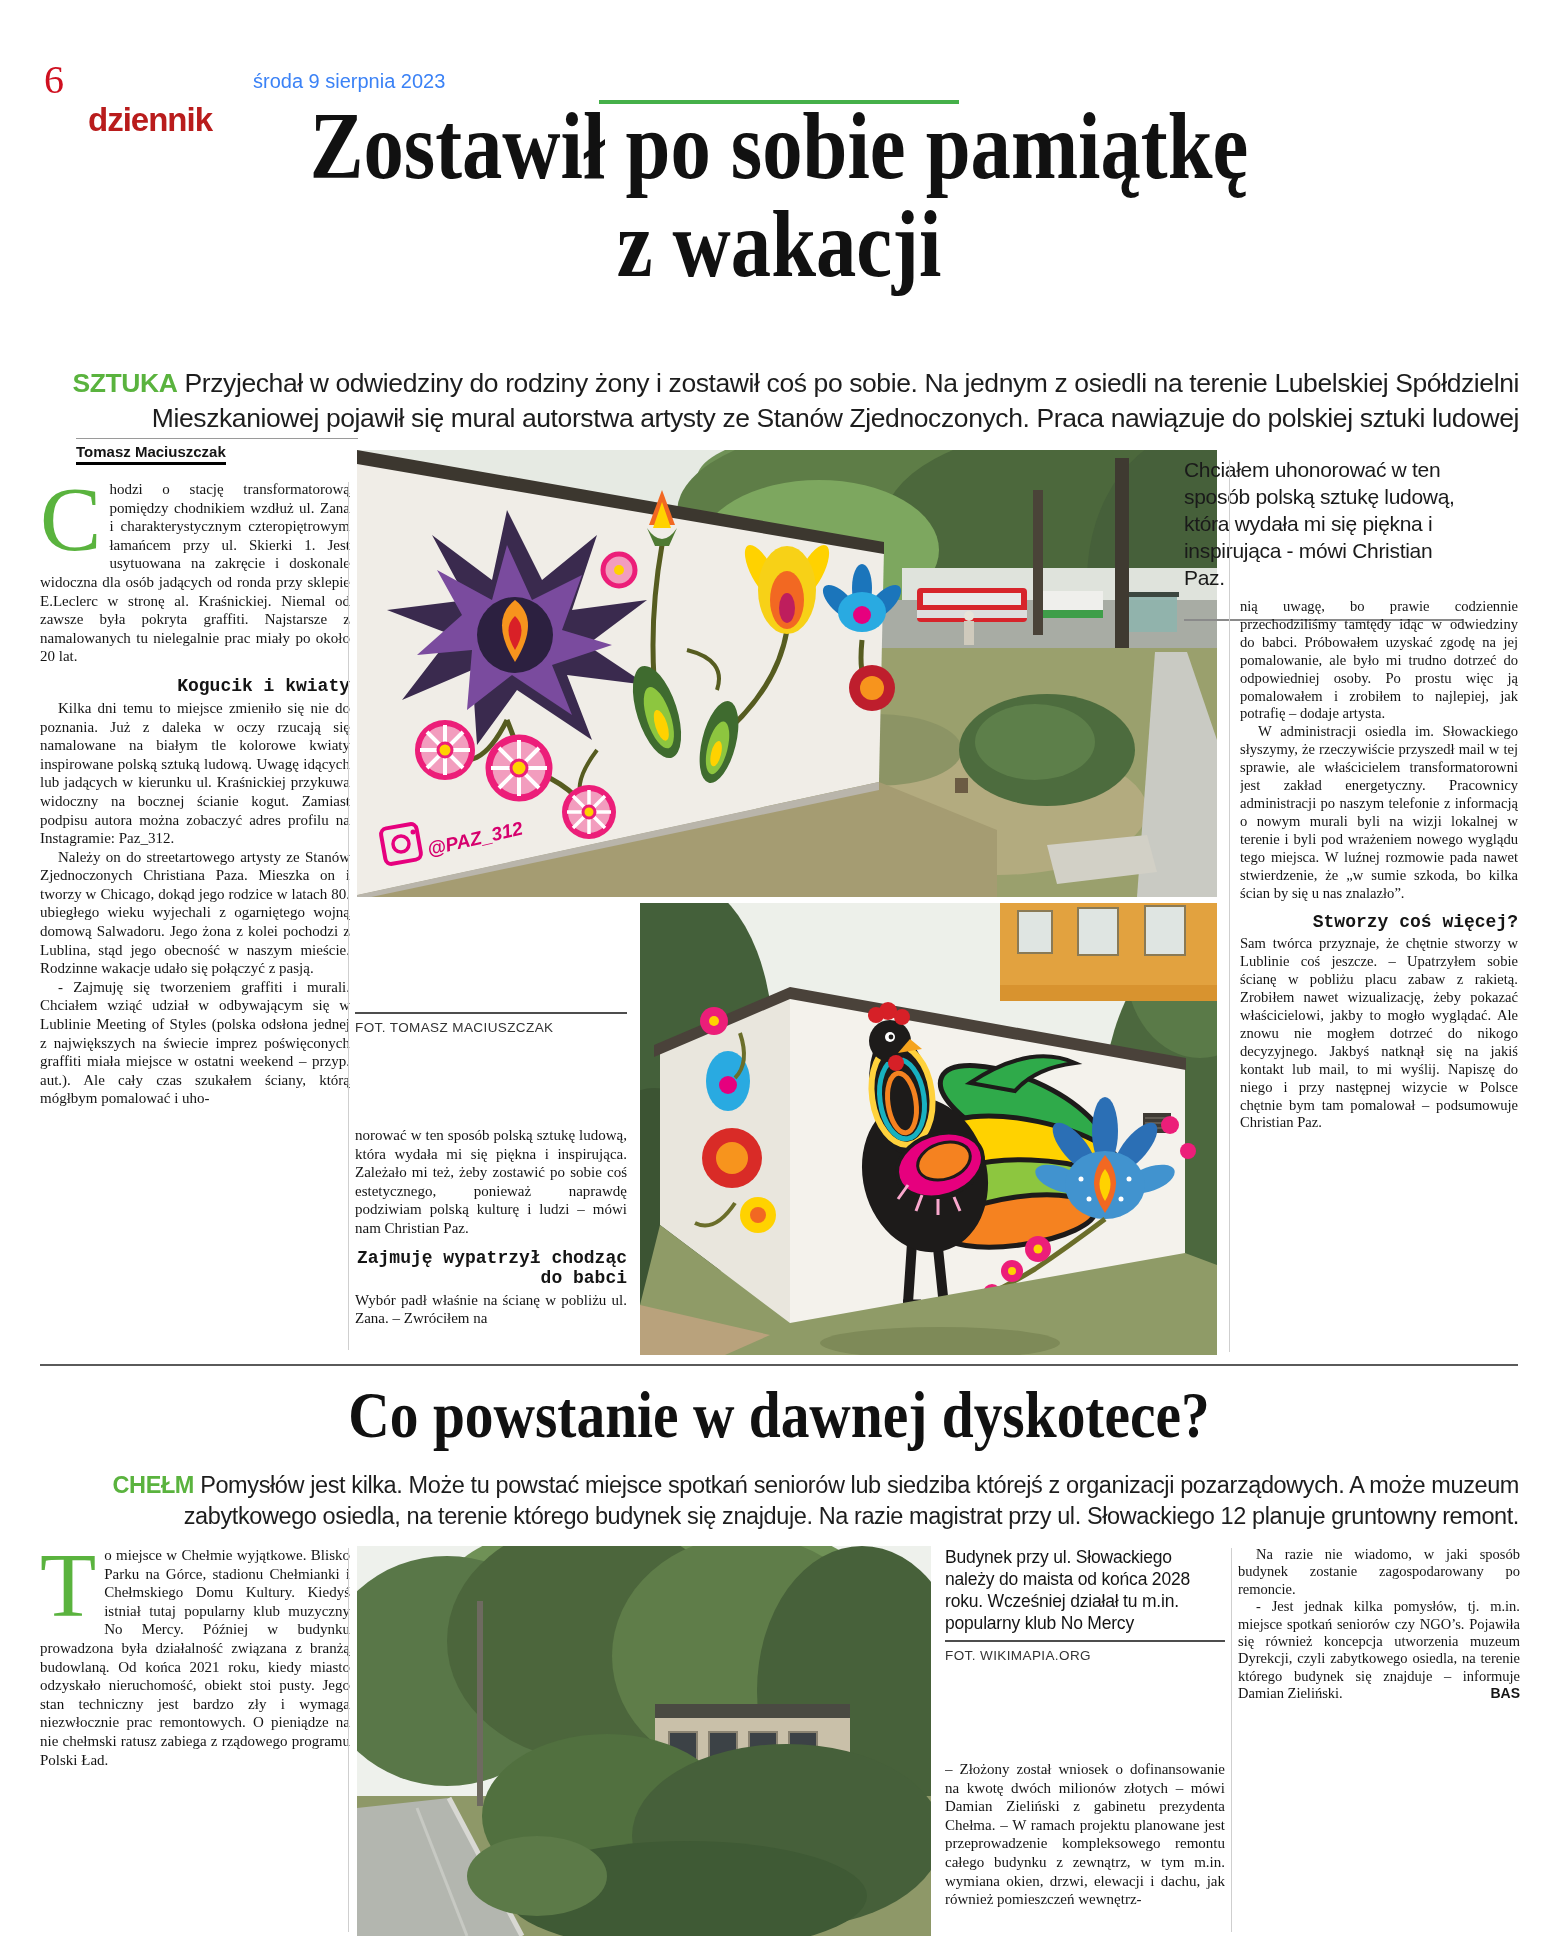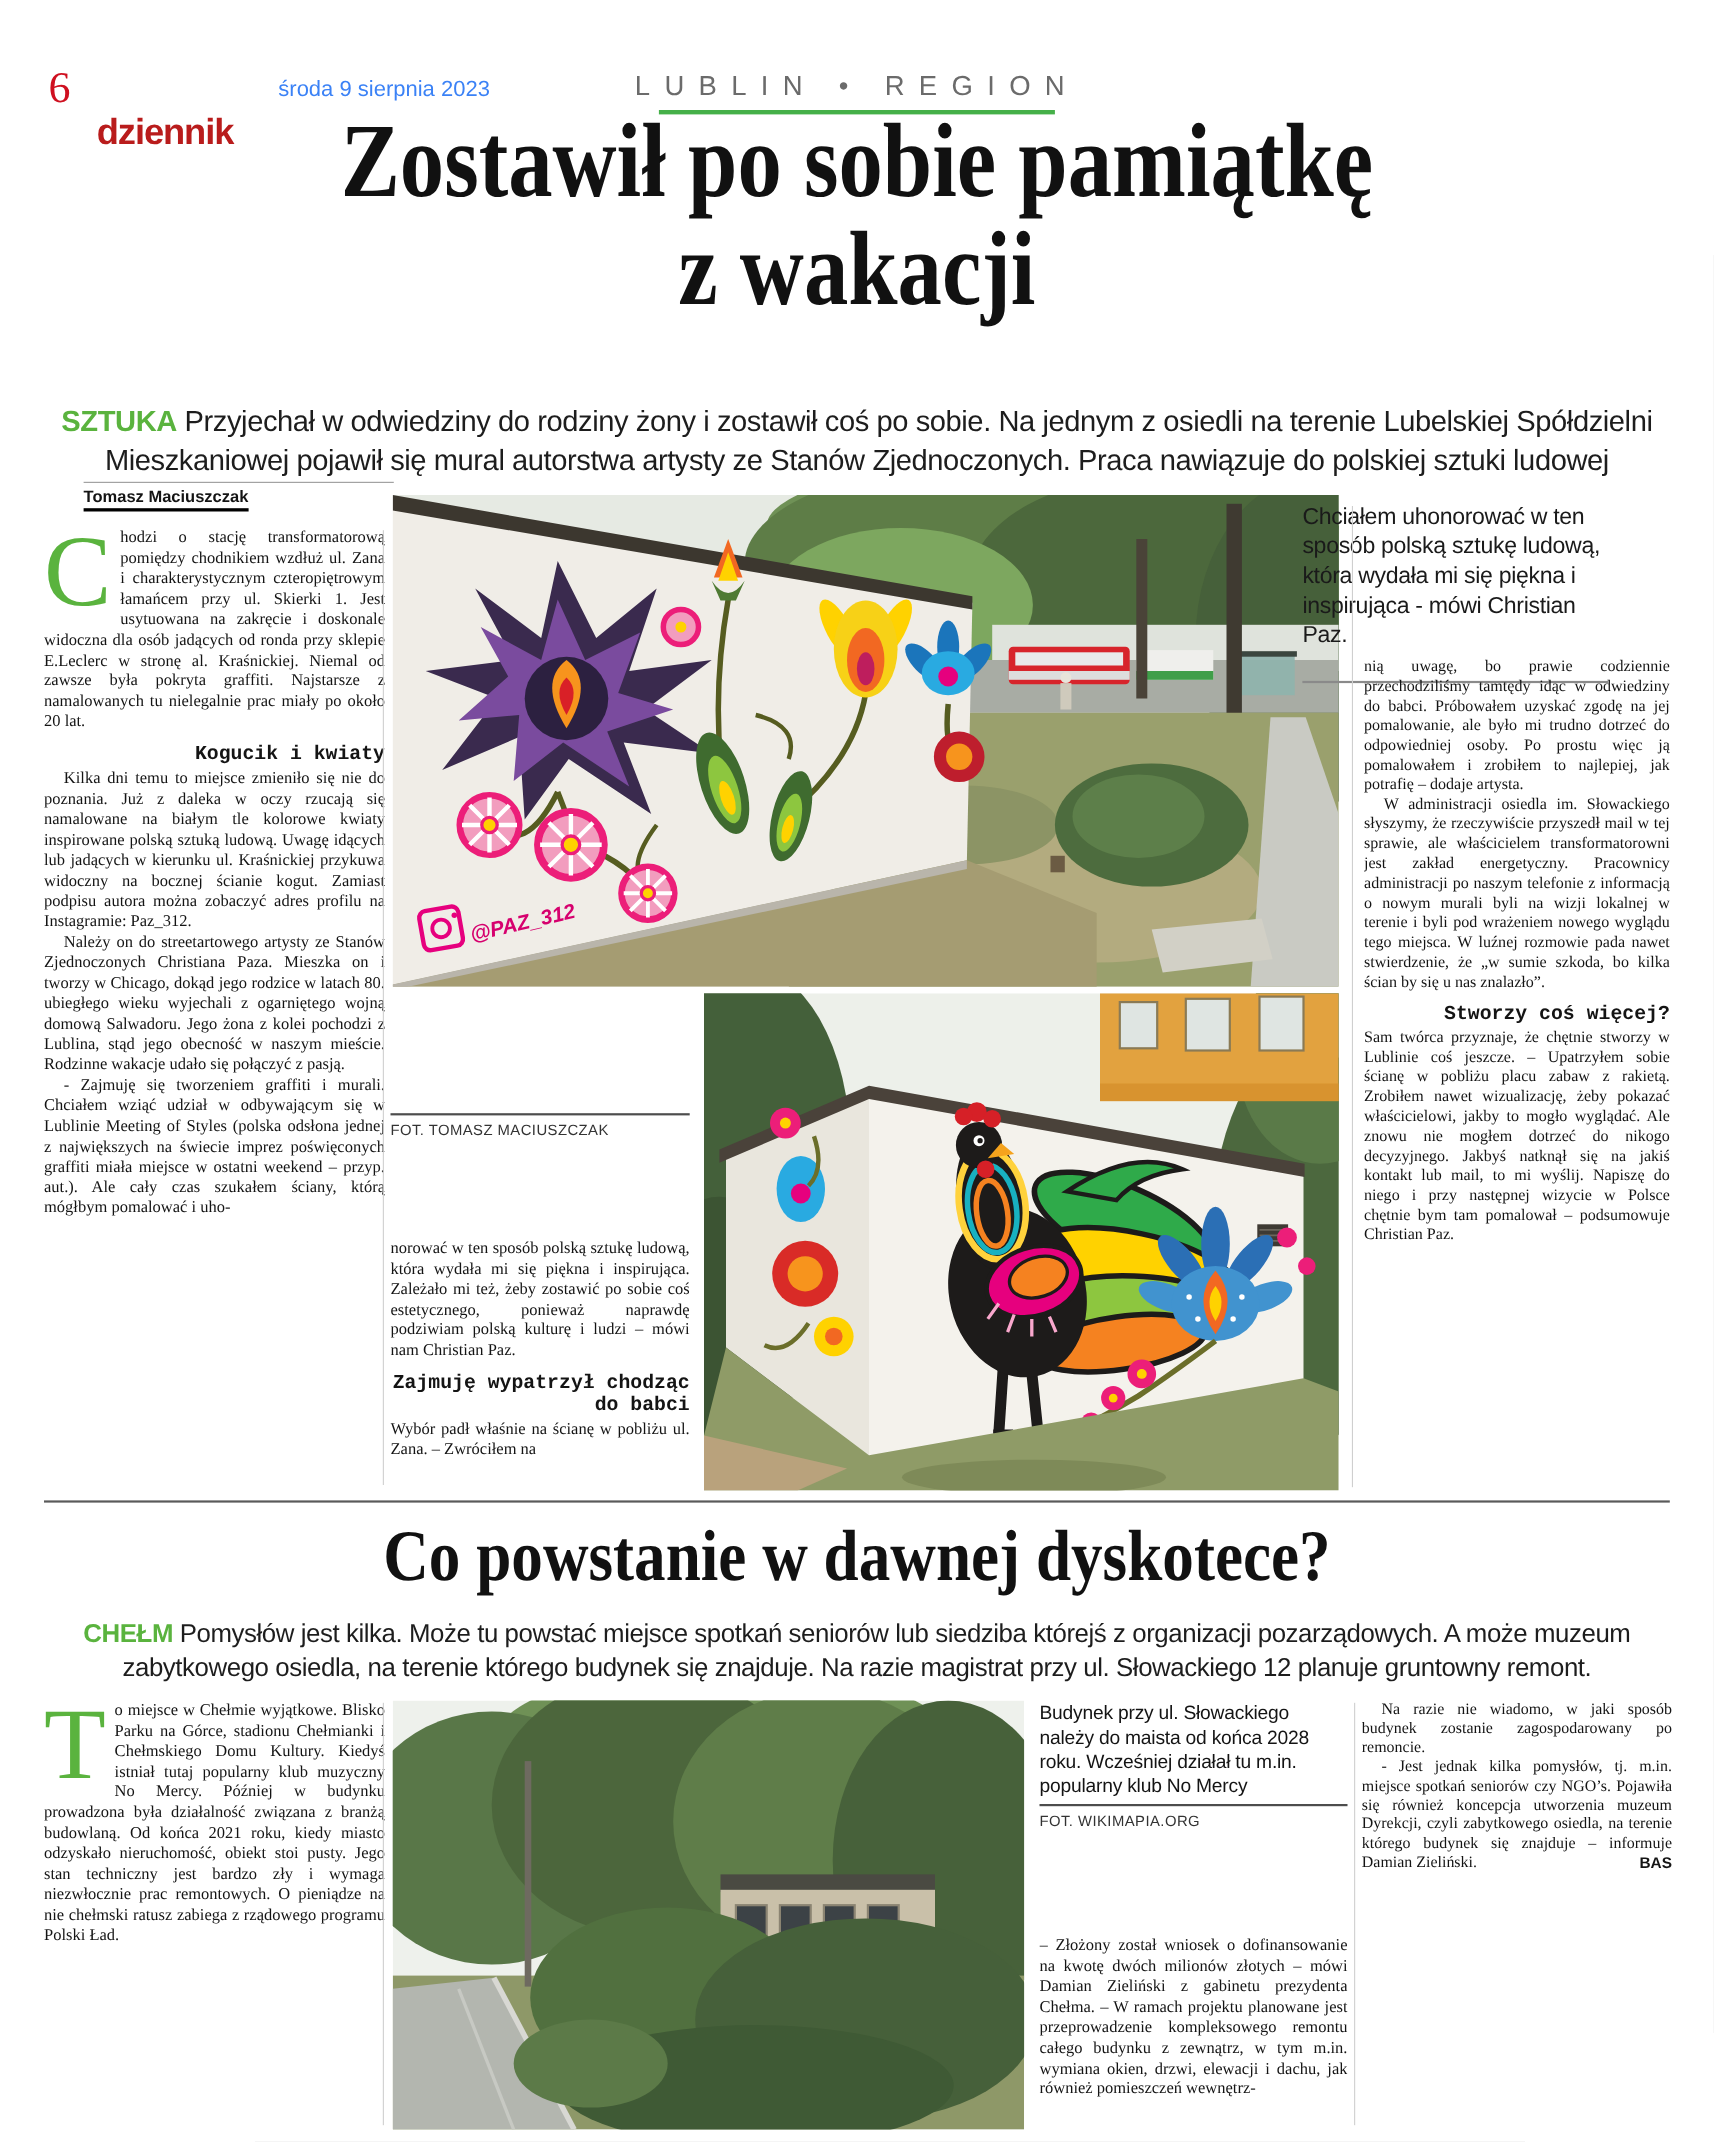--- a/index.html
+++ b/index.html
@@ -10,21 +10,21 @@
   .logo{position:absolute;left:88px;top:62px;font-size:33px;font-weight:bold;color:#b91c1c;
         font-family:"Liberation Sans",sans-serif;letter-spacing:-1px;margin-top:39px;}
   .date{position:absolute;left:253px;top:70px;font-size:20px;color:#3b82f6;font-family:"Liberation Sans",sans-serif;}
   .section{position:absolute;left:0;right:0;top:64px;text-align:center;font-family:"Liberation Sans",sans-serif;
            font-size:25px;color:#6b6b6b;letter-spacing:13px;}
   .section-rule{position:absolute;left:50%;margin-left:-180px;top:100px;width:360px;height:4px;background:#45b049;}
   
   .h1line{position:absolute;left:0;right:0;text-align:center;font-weight:bold;color:#111;
           font-family:"Liberation Serif",serif;font-size:96px;line-height:1;transform:scaleX(.84);}
   .h1a{top:98px;} .h1b{top:196px;}
-  .lede{position:absolute;left:39px;width:1480px;text-align:center;color:#1d1d1d;
+  .lede{position:absolute;left:39px;width:1480px;text-align:right;color:#1d1d1d;
         font-family:"Liberation Sans",sans-serif;letter-spacing:-.4px;}
   .lede1{top:366px;font-size:26.5px;line-height:1.32;}
   .kicker{font-weight:bold;color:#5ab33e;}
   .byline{position:absolute;left:76px;top:438px;width:282px;border-top:1px solid #9a9a9a;
           font-family:"Liberation Sans",sans-serif;font-size:15px;padding-top:4px;}
   .byline b{font-weight:bold;border-bottom:3px solid #000;padding-bottom:2px;display:inline-block;}
   
   .col{position:absolute;overflow:hidden;text-align:justify;font-size:15px;line-height:18.6px;
        hyphens:auto;-webkit-hyphens:auto;}
   .col p{margin:0;text-indent:18px;}
@@ -60,21 +60,20 @@
   .photo{position:absolute;display:block;}
 </style>
 </head>
 <body>
 
 <div class="page">
 
   <div class="pageno">6</div>
   <div class="logo">dziennik</div>
   <div class="date">środa 9 sierpnia 2023</div>
-  <div class="section">LUBLIN • REGION</div>
   <div class="section-rule"></div>
 
   <div class="h1line h1a">Zostawił po sobie pamiątkę</div>
   <div class="h1line h1b">z wakacji</div>
   <div class="lede lede1">
     <span class="kicker">SZTUKA</span>
     <span>Przyjechał w odwiedziny do rodziny żony i zostawił coś po sobie. Na jednym z osiedli na terenie Lubelskiej Spółdzielni Mieszkaniowej pojawił się mural autorstwa artysty ze Stanów Zjednoczonych. Praca nawiązuje do polskiej sztuki ludowej</span>
   </div>
 
   <div class="byline">

